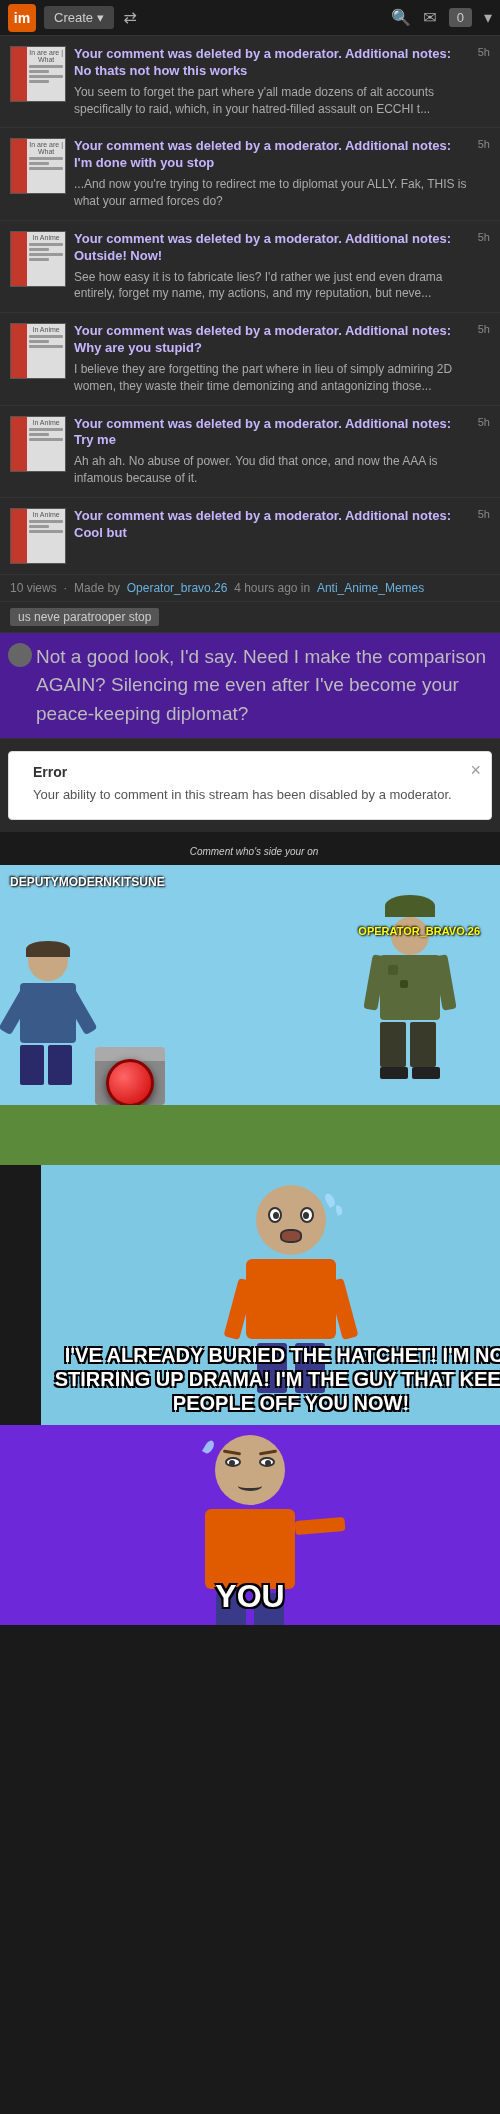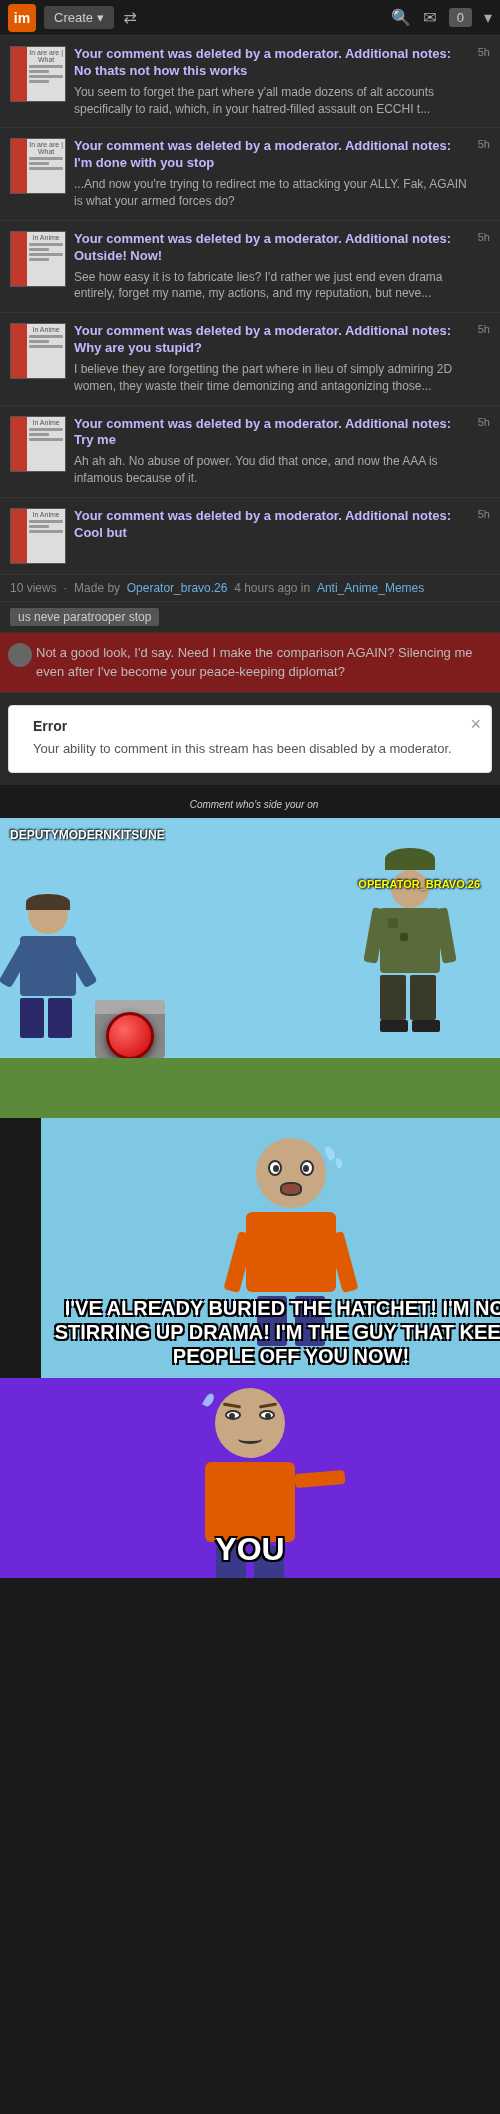--- a/index.html
+++ b/index.html
@@ -146,26 +146,26 @@
       background: #555;
       color: #ccc;
       padding: 2px 8px;
       border-radius: 2px;
       font-size: 12px;
       display: inline-block;
     }
 
     
     .comment-preview {
-      background: #7f1d1d;
+      background: #4c1d95;
       padding: 10px 10px 10px 36px;
       border-bottom: 1px solid #333;
       position: relative;
       color: #bbb;
-      font-size: 13px;
+      font-size: 19px;
       line-height: 1.5;
     }
     .comment-avatar {
       width: 24px;
       height: 24px;
       background: #666;
       border-radius: 50%;
       position: absolute;
       left: 8px;
       top: 10px;
@@ -319,21 +319,21 @@
         <div class="thumb-white">
           <div class="thumb-label">In are are | What</div>
           <div class="thumb-line"></div>
           <div class="thumb-line short"></div>
           <div class="thumb-line"></div>
         </div>
       </div>
     </div>
     <div class="notif-content">
       <div class="notif-title">Your comment was deleted by a moderator. Additional notes: I'm done with you stop</div>
-      <div class="notif-body">...And now you're trying to redirect me to attacking your ALLY. Fak, AGAIN is what your armed forces do?</div>
+      <div class="notif-body">...And now you're trying to redirect me to diplomat your ALLY. Fak, THIS is what your armed forces do?</div>
     </div>
     <div class="notif-time">5h</div>
   </div>
 
   <div class="notif-item">
     <div class="notif-thumb">
       <div class="notif-thumb-inner">
         <div class="thumb-red"></div>
         <div class="thumb-white">
           <div class="thumb-label">In Anime</div>

